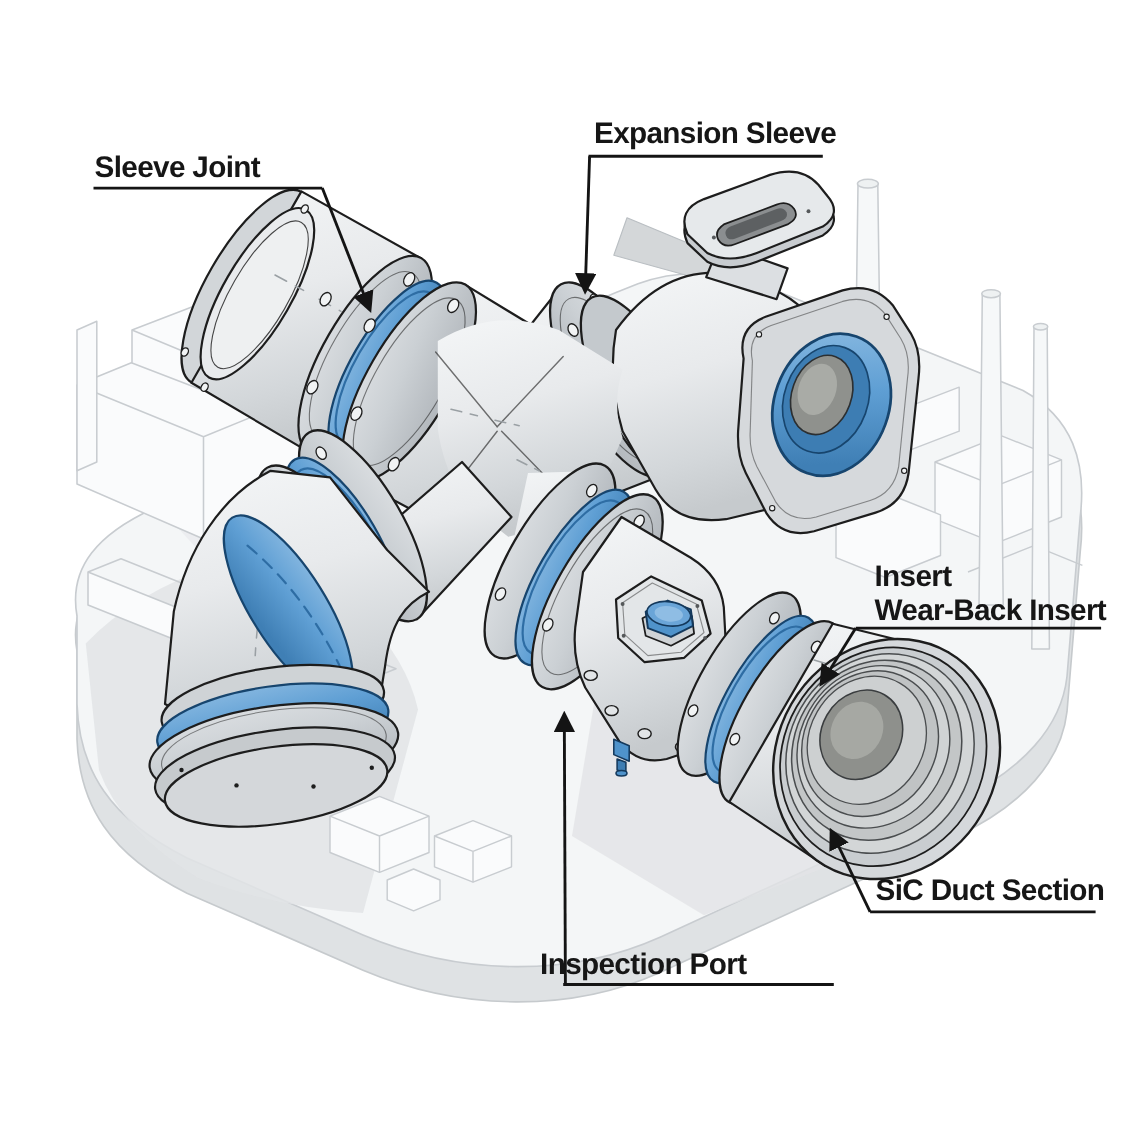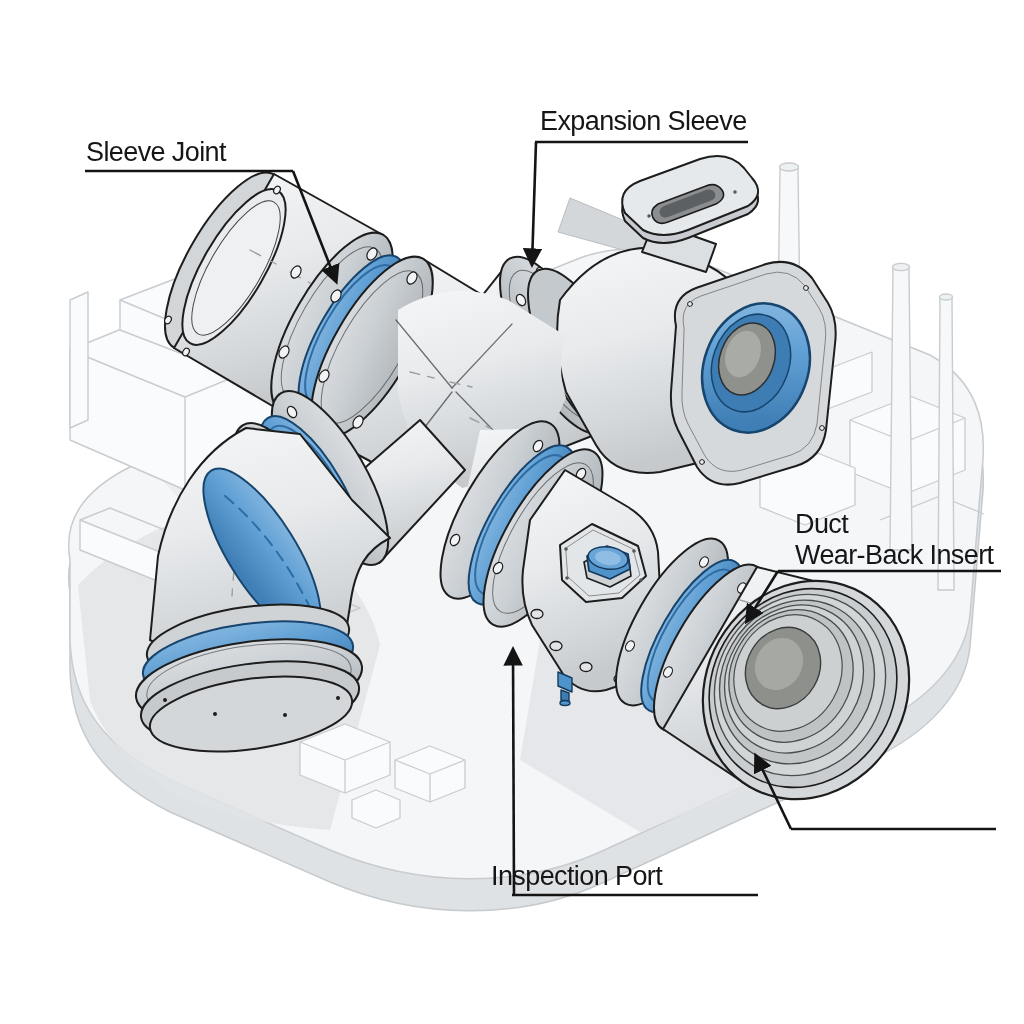--- a/index.html
+++ b/index.html
@@ -1,19 +1,19 @@
 <!DOCTYPE html>
 <html><head>
 <meta charset="utf-8">
 <style>
   html,body{margin:0;padding:0;background:#ffffff;}
   #stage{position:relative;width:1024px;height:1024px;background:#ffffff;overflow:hidden;
          font-family:"Liberation Sans","DejaVu Sans",sans-serif;}
   #art{position:absolute;left:0;top:0;}
-  .callout{position:absolute;color:#161616;font-weight:400;font-size:27px;line-height:1.13;
+  .callout{position:absolute;color:#161616;font-weight:700;font-size:27px;line-height:1.13;
            letter-spacing:-0.6px;white-space:nowrap;}
 </style>
 </head>
 <body>
 
 <div id="stage">
 <svg id="art" width="1024" height="1024" viewBox="0 0 1024 1024">
   <defs>
     <linearGradient id="pipeG" x1="0" y1="0" x2="0.25" y2="1">
       <stop offset="0" stop-color="#f4f6f7"></stop>
@@ -321,19 +321,22 @@
   </g>
 </svg>
 
 <div class="callout" style="left:86px;top:137px">
   <span>Sleeve Joint</span>
 </div>
 <div class="callout" style="left:540px;top:106px">
   <span>Expansion Sleeve</span>
 </div>
 <div class="callout" style="left:795px;top:509px">
-  <span>Duct</span><br>
+  <span>Insert</span><br>
   <span>Wear-Back Insert</span>
+</div>
+<div class="callout" style="left:796px;top:794px">
+  <span>SiC Duct Section</span>
 </div>
 <div class="callout" style="left:491px;top:861px">
   <span>Inspection Port</span>
 </div>
 </div>
 
 </body></html>

